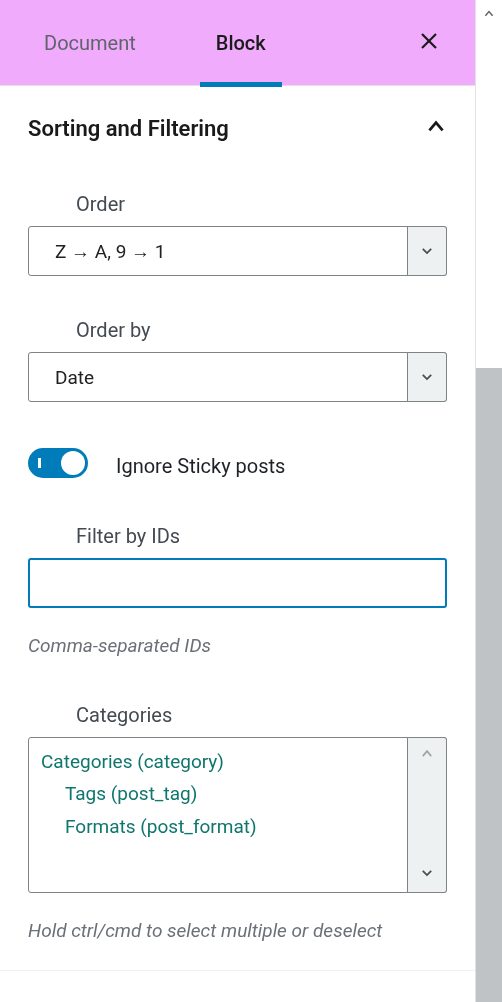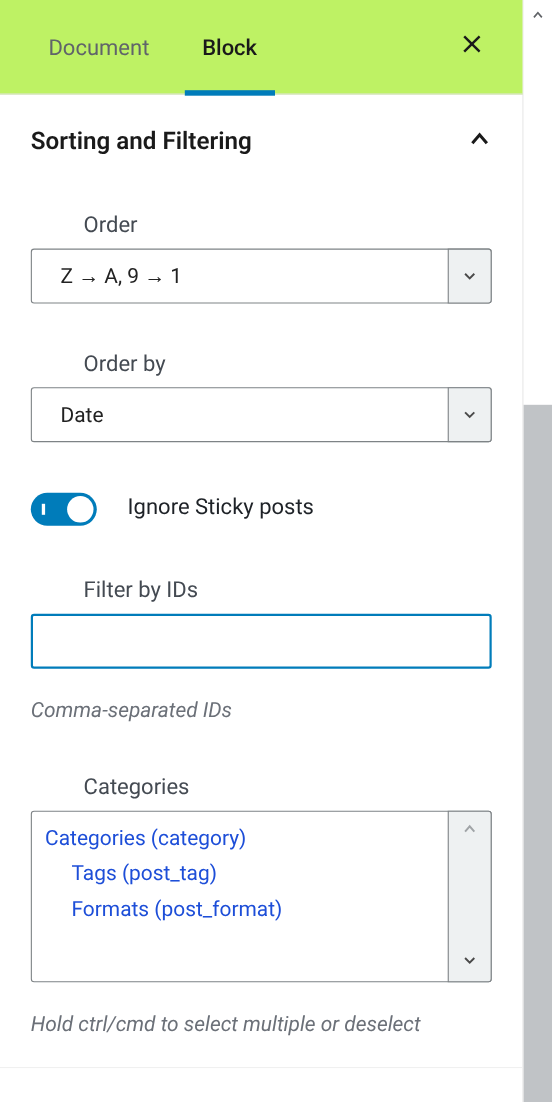--- a/index.html
+++ b/index.html
@@ -1,20 +1,20 @@
 <!DOCTYPE html>
 <html><head>
   <meta charset="utf-8">
   <style>
     * { box-sizing: border-box; margin: 0; padding: 0; }
     html, body { font-family: -apple-system, BlinkMacSystemFont, "Segoe UI", Roboto, "Helvetica Neue", Arial, sans-serif; height: 100%; }
     body { background: #fff; display: flex; width: 502px; height: 1002px; overflow: hidden; }
 
     .sidebar { display: flex; flex-direction: column; width: 476px; border-right: 1px solid #e2e2e2; }
-    .tabs { background: #bef264; display: flex; align-items: center; height: 86px; padding: 0 28px 0 20px; border-bottom: 1px solid #e2e2e2; }
+    .tabs { background: #f0abfc; display: flex; align-items: center; height: 86px; padding: 0 28px 0 20px; border-bottom: 1px solid #e2e2e2; gap: 32px; }
     .tab { height: 86px; display: flex; align-items: center; padding: 0 24px; font-size: 20px; color: #60646a; cursor: pointer; position: relative; }
     .tab.active { color: #1a1a1a; font-weight: 500; text-align: center; }
     .tab.active::after { content: ""; position: absolute; left: 8px; right: 8px; bottom: -1px; height: 5px; background: #007cba; }
     .spacer { flex: 1; }
     .close-icon { color: #1a1a1a; font-size: 22px; padding: 8px; cursor: pointer; line-height: 1; }
     .close-icon svg { width: 20px; height: 20px; stroke: #1a1a1a; stroke-width: 2.2; }
 
     .panels { flex: 1; overflow-y: auto; }
 
     .panel { padding: 0; border-bottom: 1px solid #f0f0f0; }
@@ -24,31 +24,31 @@
 
     .panel-body { padding: 10px 28px 28px 28px; }
 
     .field { margin-top: 30px; }
     .field-label { font-size: 20px; color: #444a52; margin-bottom: 10px; display: block; margin-left: 48px; }
     .select-wrap { position: relative; }
     .select-display { width: 100%; border: 1px solid #7e8386; border-radius: 3px; height: 50px; display: flex; align-items: center; padding: 0 26px; font-size: 19px; color: #222; background: linear-gradient(#ffffff,#ffffff); }
     .select-button { position: absolute; right: 0; top: 0; bottom: 0; width: 40px; display: flex; align-items: center; justify-content: center; border: 1px solid #7e8386; border-left: 1px solid #7e8386; background: #eef1f2; border-radius: 0 3px 3px 0; }
     .select-button svg { width: 14px; height: 14px; stroke: #4a4a4a; stroke-width: 2.5; fill: none; }
 
-    .toggle-row { display: flex; align-items: flex-start; gap: 28px; margin-top: 46px; }
+    .toggle-row { display: flex; align-items: flex-end; gap: 28px; margin-top: 46px; }
     .toggle { width: 60px; height: 30px; background: #007cba; border-radius: 15px; position: relative; cursor: pointer; }
     .toggle .pip-left { position: absolute; left: 10px; top: 50%; width: 3px; height: 10px; background: #fff; transform: translateY(-50%); }
     .toggle .knob { position: absolute; right: 3px; top: 3px; width: 24px; height: 24px; border-radius: 50%; background: #fff; }
     .toggle-label { font-size: 20px; color: #1e2227; }
 
     .text-input { width: 100%; height: 50px; border: 2px solid #007cba; border-radius: 3px; padding: 0 12px; font-size: 18px; }
     .help-text { font-style: italic; color: #6b7078; font-size: 19px; margin-top: 26px; }
 
     .listbox-wrap { position: relative; }
-    .listbox { width: 100%; height: 156px; border: 1px solid #7e8386; border-radius: 3px; padding: 8px 40px 8px 12px; font-size: 19px; color: #1d4ed8; line-height: 1.7; overflow: hidden; }
+    .listbox { width: 100%; height: 156px; border: 1px solid #7e8386; border-radius: 3px; padding: 8px 40px 8px 12px; font-size: 19px; color: #0f766e; line-height: 1.7; overflow: hidden; }
     .listbox .indent { padding-left: 24px; }
     .listbox-scroll { position: absolute; right: 0; top: 0; bottom: 0; width: 40px; border: 1px solid #7e8386; border-left: 1px solid #7e8386; background: #eef1f2; border-radius: 0 3px 3px 0; display: flex; flex-direction: column; align-items: center; justify-content: space-between; padding: 8px 0; }
     .listbox-scroll svg { width: 14px; height: 14px; stroke: #a0a4a7; stroke-width: 2.5; fill: none; }
     .listbox-scroll .down svg { stroke: #4a4a4a; }
 
     
     .outer-scrollbar { width: 26px; background: #ffffff; display: flex; flex-direction: column; }
     .outer-scrollbar .arrow { height: 28px; display: flex; align-items: center; justify-content: center; }
     .outer-scrollbar .arrow svg { width: 12px; height: 12px; stroke: #606367; stroke-width: 2.5; fill: none; }
     .outer-scrollbar .track-spacer { height: 340px; }

